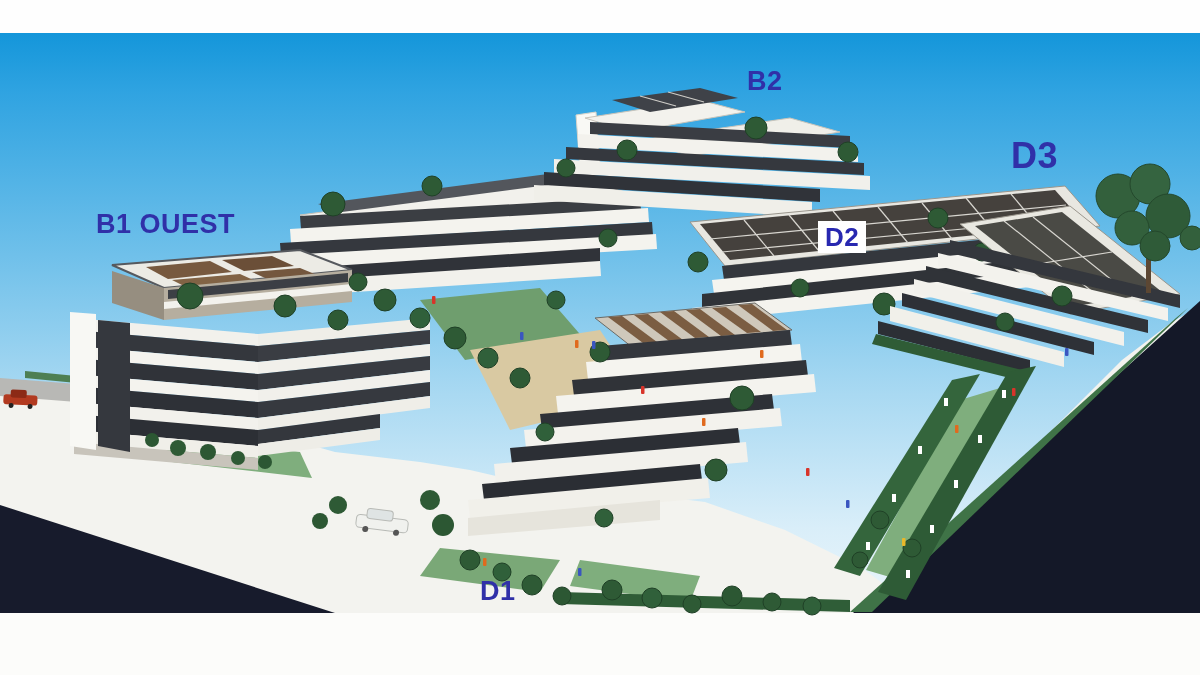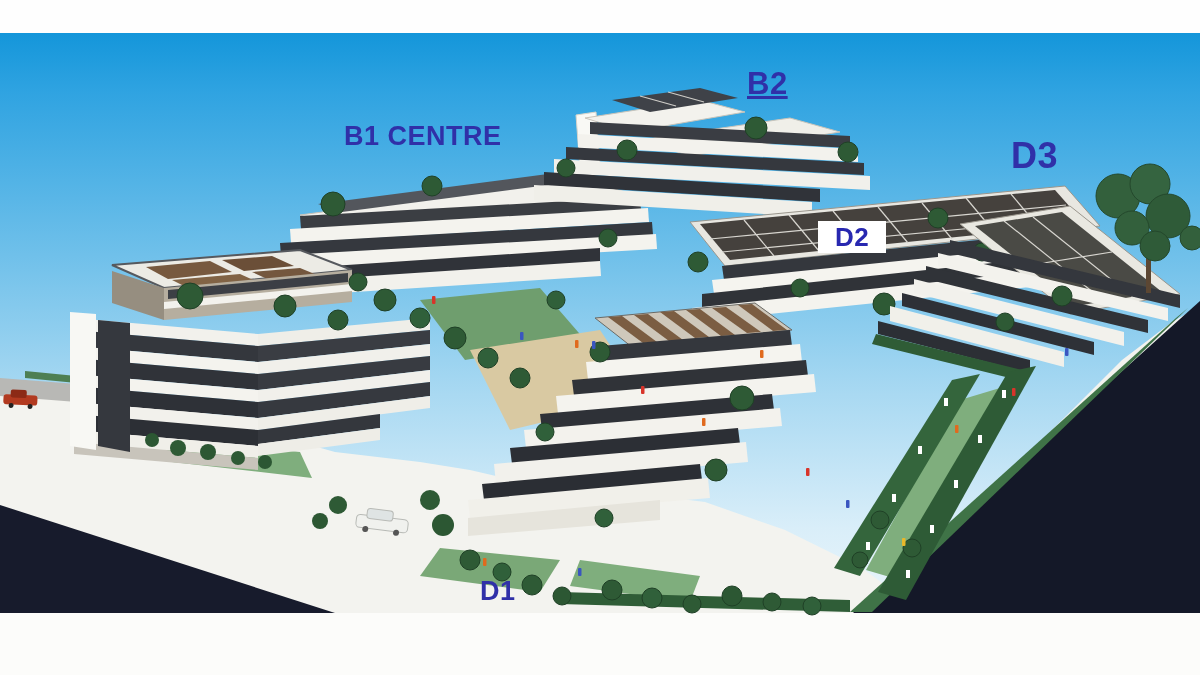--- a/index.html
+++ b/index.html
@@ -5,22 +5,22 @@
   html,body{margin:0;padding:0;background:#ffffff;}
   .stage{position:relative;width:1200px;height:675px;overflow:hidden;
          font-family:"Liberation Sans","DejaVu Sans",sans-serif;background:#ffffff;}
   .top-strip{position:absolute;left:0;top:0;width:1200px;height:33px;background:#fefefe;z-index:3;}
   .sky{position:absolute;left:0;top:33px;width:1200px;height:582px;z-index:0;
        background:linear-gradient(180deg,#1496da 0%,#2fa3e1 10%,#6fc0ea 38%,#a9d9f2 62%,#d9eef9 85%,#ecf6fb 100%);}
   svg.model{position:absolute;left:0;top:0;z-index:1;}
   .label{position:absolute;z-index:5;font-weight:bold;color:#3030a8;letter-spacing:.5px;line-height:1;white-space:nowrap;}
   #label-b1-ouest{left:96px;top:211px;font-size:27px;}
   #label-b1-centre{left:344px;top:123px;font-size:27px;}
-  #label-b2{left:747px;top:68px;font-size:31px;text-decoration:underline;}
-  #label-d2{left:818px;top:221px;font-size:26px;background:#ffffff;padding:3px 17px;color:#2828b0;}
+  #label-b2{left:747px;top:68px;font-size:27px;}
+  #label-d2{left:818px;top:221px;font-size:26px;background:#ffffff;padding:3px 7px;color:#2828b0;}
   #label-d3{left:1011px;top:138px;font-size:36px;}
   #label-d1{left:480px;top:578px;font-size:27px;text-align:center;}
 </style>
 </head>
 <body>
 
 <div class="stage">
   <div class="top-strip"></div>
   <div class="sky"></div>
 
@@ -276,18 +276,18 @@
       <rect x="1012" y="388" width="3.5" height="8" rx="1" fill="#d8342a"></rect>
       <rect x="1065" y="348" width="3.5" height="8" rx="1" fill="#3a56c0"></rect>
       <rect x="483" y="558" width="3.5" height="8" rx="1" fill="#e06a1e"></rect>
       <rect x="432" y="296" width="3.5" height="8" rx="1" fill="#d8342a"></rect>
       <rect x="520" y="332" width="3.5" height="8" rx="1" fill="#3a56c0"></rect>
       <rect x="760" y="350" width="3.5" height="8" rx="1" fill="#e06a1e"></rect>
       <rect x="578" y="568" width="3.5" height="8" rx="1" fill="#3a56c0"></rect>
     </g>
   </svg>
 
-  <div class="label" id="label-b1-centre">B1 CENTRE</div>
+  <div class="label" id="label-b1-ouest">B1 OUEST</div>
   <div class="label" id="label-b2">B2</div>
   <div class="label" id="label-d2">D2</div>
   <div class="label" id="label-d3">D3</div>
   <div class="label" id="label-d1">D1</div>
 </div>
 
 </body></html>

